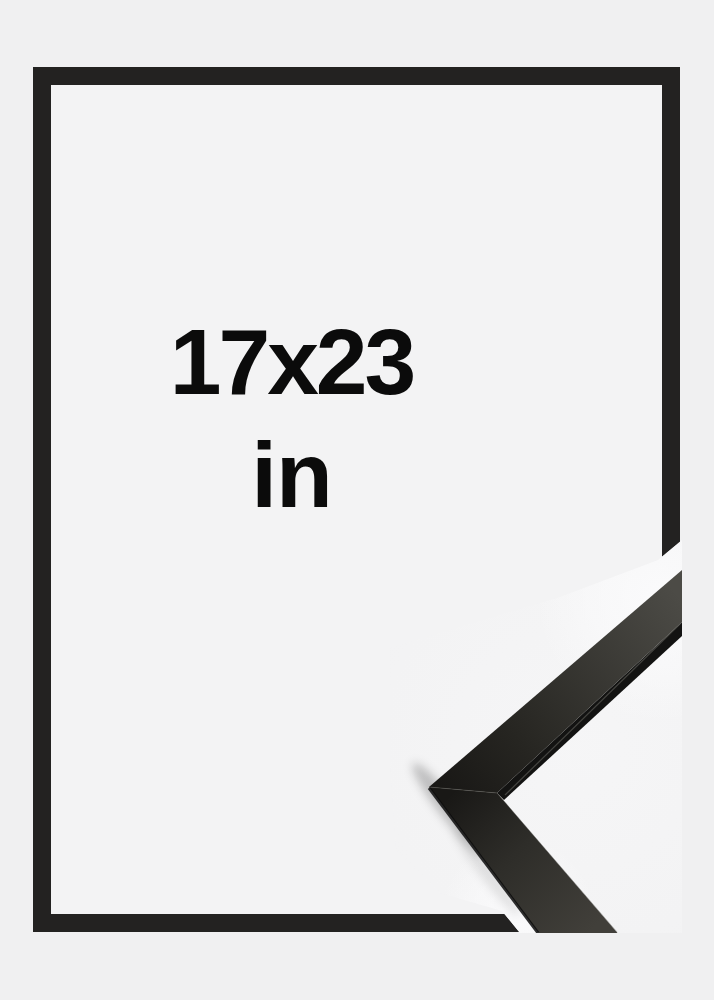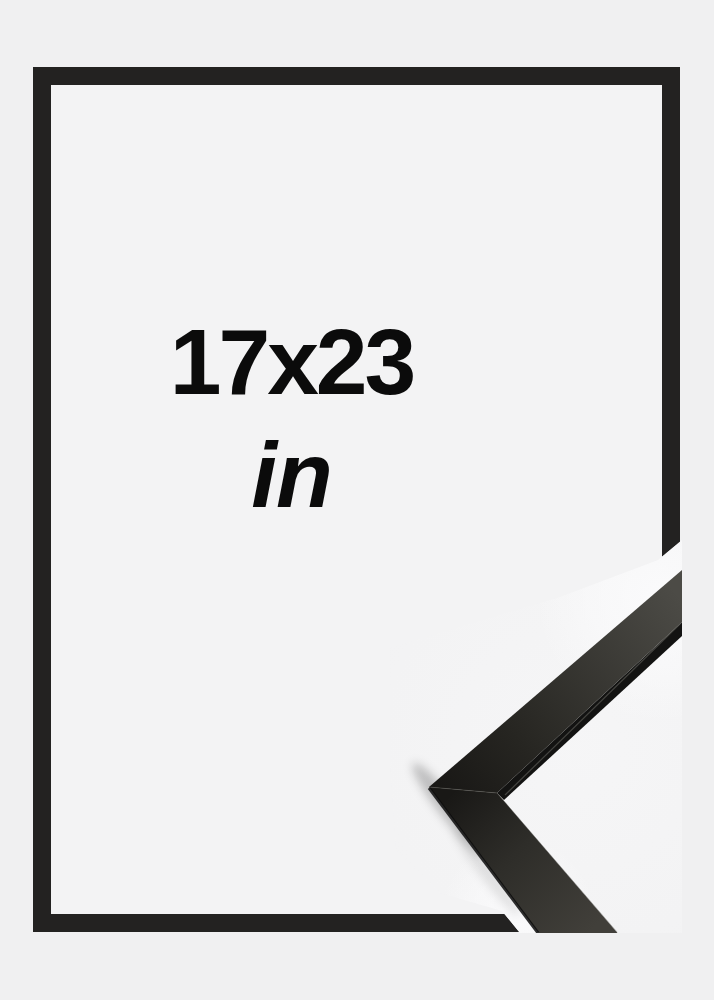--- a/index.html
+++ b/index.html
@@ -28,21 +28,21 @@
     text-align: center;
     color: #0b0b0b;
     font-weight: 700;
     font-size: 93px;
     line-height: 1;
     letter-spacing: -3px;
     white-space: nowrap;
     user-select: none;
   }
   .size-text { top: 316px; }
-  .unit-text { top: 429px; letter-spacing: -1px; font-style: italic; }
+  .unit-text { top: 429px; letter-spacing: -1px; }
 </style>
 </head>
 <body>
 
 <div class="stage">
 
   <svg width="714" height="1000" viewBox="0 0 714 1000">
     <defs>
       <linearGradient id="gradUpper" gradientUnits="userSpaceOnUse" x1="440" y1="795" x2="682" y2="600">
         <stop offset="0" stop-color="#181715"></stop>

